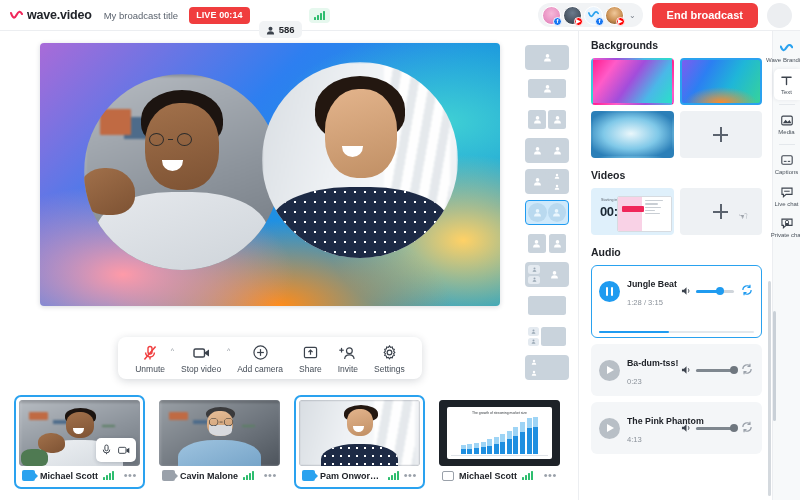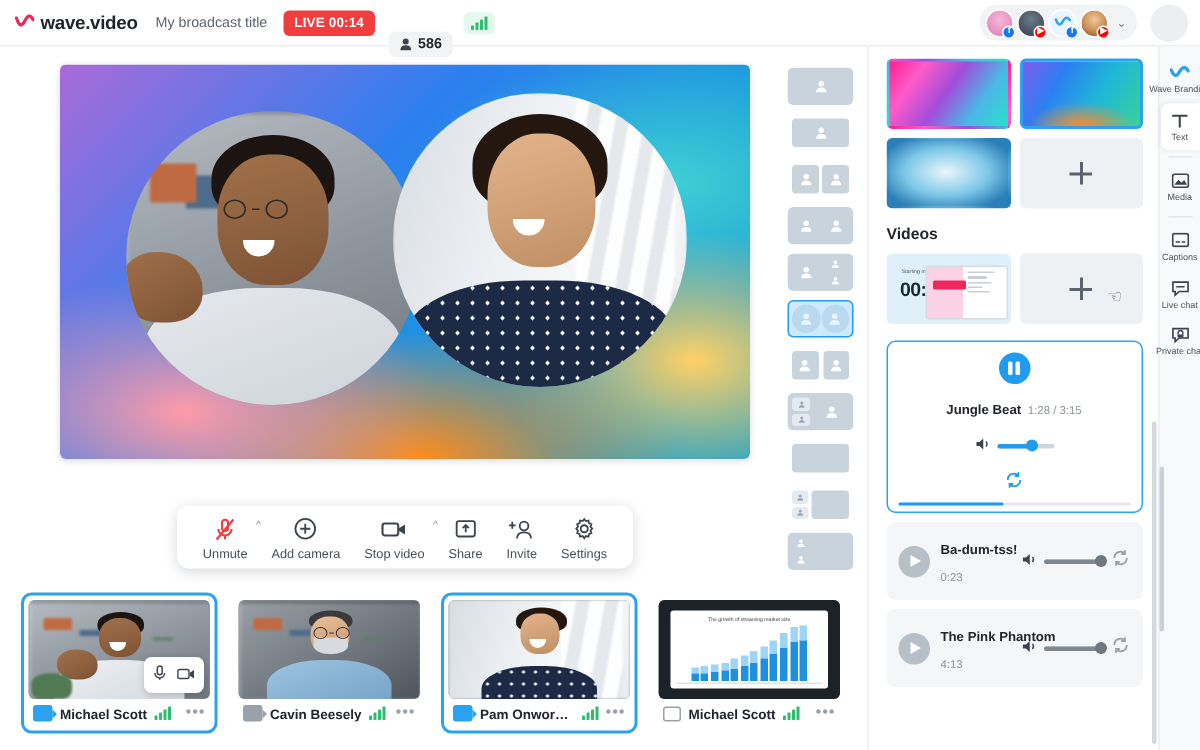--- a/index.html
+++ b/index.html
@@ -190,21 +190,21 @@
   .lp-l { width: 46%; background: #f9d2e6; position: relative; }
   .lp-l::after { content:""; position:absolute; left:4px; top:9px; width:22px; height:6px; background:#f0275a; border-radius:1px;}
   .lp-r { flex: 1; background: #fff; padding: 3px; }
   .lp-r i { display: block; height: 1.3px; background: #c9ced4; margin-bottom: 2px; border-radius: 1px; }
   .cursor-ic { position: absolute; right: 14px; bottom: 12px; font-size: 11px; color: #5b636e; }
 
   .track {
     border-radius: 6px; background: #f4f6f8; padding: 7px 8px 7px 7px; display: flex; align-items: center;
     gap: 7px; margin-bottom: 6px; position: relative; border: 1.5px solid transparent; cursor: pointer;
   }
-  .track.active { background: #fff; border-color: #2aa2ef; padding-bottom: 10px; flex-direction: column; }
+  .track.active { background: #fff; border-color: #2aa2ef; padding-bottom: 28px; }
   .play {
     width: 21px; height: 21px; border-radius: 50%; background: #b8bfc6; display: flex; align-items: center;
     justify-content: center; flex: 0 0 auto;
   }
   .play.on { background: #1f9bf0; }
   .tri { width: 0; height: 0; border-left: 7px solid #fff; border-top: 4.5px solid transparent; border-bottom: 4.5px solid transparent; margin-left: 2px; }
   .pause { display: flex; gap: 2.5px; }
   .pause i { width: 2.6px; height: 9px; background: #fff; border-radius: 1px; display: block; }
   .tmeta { min-width: 0; flex: 1; }
   .ttitle { font-size: 8.8px; font-weight: 700; color: #21242a; white-space: nowrap; overflow: hidden; text-overflow: ellipsis; }
@@ -286,20 +286,21 @@
               </svg>
           </span>
           <span class="badge-pf pf-fb">f</span>
         </span>
         <span class="dest">
           <span class="face" style="background:radial-gradient(circle at 50% 36%, #f0c89a 0%, #c98f52 55%, #6c4a2a 100%);"></span>
           <span class="badge-pf pf-yt">▶</span>
         </span>
         <span class="caret-dn">⌄</span>
       </div>
+      <button class="end-btn">End broadcast</button>
       <span class="hdr-avatar"></span>
     </div>
   </div>
 
   <div class="body">
 
     <div class="stage">
       <div class="stage-top">
         <div class="canvas-wrap">
           <div class="canvas">
@@ -343,37 +344,37 @@
                       <path d="M2.6 7.6a4.4 4.4 0 0 0 8.8 0" fill="none" stroke="currentColor" stroke-width="1.4"></path>
                       <line x1="7" y1="12" x2="7" y2="14.5" stroke="currentColor" stroke-width="1.4"></line>
                       <line x1="1.4" y1="14.6" x2="12.6" y2="1.4" stroke="currentColor" stroke-width="1.5"></line>
                     </svg>
                 </span>
                 <span class="tlabel">Unmute</span>
                 <span class="tcaret">^</span>
               </div>
               <div class="titem">
                 <span class="ticon">
+                  <svg width="17" height="12" viewBox="0 0 17 12">
+                      <rect x="1" y="2" width="10.5" height="8" rx="1.6" fill="none" stroke="currentColor" stroke-width="1.4"></rect>
+                      <path d="M12 5.2 L16 2.6 V9.4 L12 6.8 Z" fill="currentColor"></path>
+                    </svg>
+                </span>
+                <span class="tlabel">Stop video</span>
+                <span class="tcaret">^</span>
+              </div>
+              <div class="titem">
+                <span class="ticon">
                   <svg width="15" height="15" viewBox="0 0 16 16">
                       <circle cx="8" cy="8" r="7" fill="none" stroke="currentColor" stroke-width="1.3"></circle>
                       <line x1="8" y1="4.4" x2="8" y2="11.6" stroke="currentColor" stroke-width="1.3"></line>
                       <line x1="4.4" y1="8" x2="11.6" y2="8" stroke="currentColor" stroke-width="1.3"></line>
                     </svg>
                 </span>
                 <span class="tlabel">Add camera</span>
-              </div>
-              <div class="titem">
-                <span class="ticon">
-                  <svg width="17" height="12" viewBox="0 0 17 12">
-                      <rect x="1" y="2" width="10.5" height="8" rx="1.6" fill="none" stroke="currentColor" stroke-width="1.4"></rect>
-                      <path d="M12 5.2 L16 2.6 V9.4 L12 6.8 Z" fill="currentColor"></path>
-                    </svg>
-                </span>
-                <span class="tlabel">Stop video</span>
-                <span class="tcaret">^</span>
               </div>
               <div class="titem">
                 <span class="ticon">
                   <svg width="15" height="14" viewBox="0 0 16 15">
                       <rect x="1.5" y="1.5" width="13" height="11" rx="1.6" fill="none" stroke="currentColor" stroke-width="1.3"></rect>
                       <path d="M8 9.4 V4.6 M5.8 6.6 L8 4.3 L10.2 6.6" stroke="currentColor" stroke-width="1.3" fill="none"></path>
                     </svg>
                 </span>
                 <span class="tlabel">Share</span>
               </div>
@@ -614,21 +615,21 @@
                 <span class="glasses" style="left:41%;top:27%;gap:2px;transform:scale(.62);transform-origin:left top;">
                   <span></span>
                     <span class="bridge"></span>
                     <span></span>
                 </span>
               </span>
             </span>
           </div>
           <div class="tbar">
             <span class="camchip" style="color:#9aa1aa;background:#9aa1aa;"></span>
-            <span class="tname">Cavin Beesely</span>
+            <span class="tname">Cavin Malone</span>
             <span class="signal">
                 <i></i>
                 <i></i>
                 <i></i>
                 <i></i>
               </span>
             <span class="tdots">•••</span>
           </div>
         </div>
 
@@ -730,20 +731,21 @@
           </div>
         </div>
 
       </div>
     </div>
 
     <div class="panel">
       <div class="panel-scroll">
 
         <div class="sec">
+          <div class="sec-h">Backgrounds</div>
           <div class="grid2">
             <div class="thumb bg1"></div>
             <div class="thumb bg2 sel"></div>
             <div class="thumb bg3"></div>
             <div class="addbtn">
                 <span class="plus"></span>
               </div>
           </div>
         </div>
 
@@ -766,20 +768,21 @@
               </span>
             </div>
             <div class="addbtn">
               <span class="plus"></span>
               <span class="cursor-ic">☜</span>
             </div>
           </div>
         </div>
 
         <div class="sec">
+          <div class="sec-h">Audio</div>
 
           <div class="track active">
             <span class="play on">
                 <span class="pause">
                   <i></i>
                   <i></i>
                 </span>
               </span>
             <span class="tmeta">
               <span class="ttitle">Jungle Beat</span>

